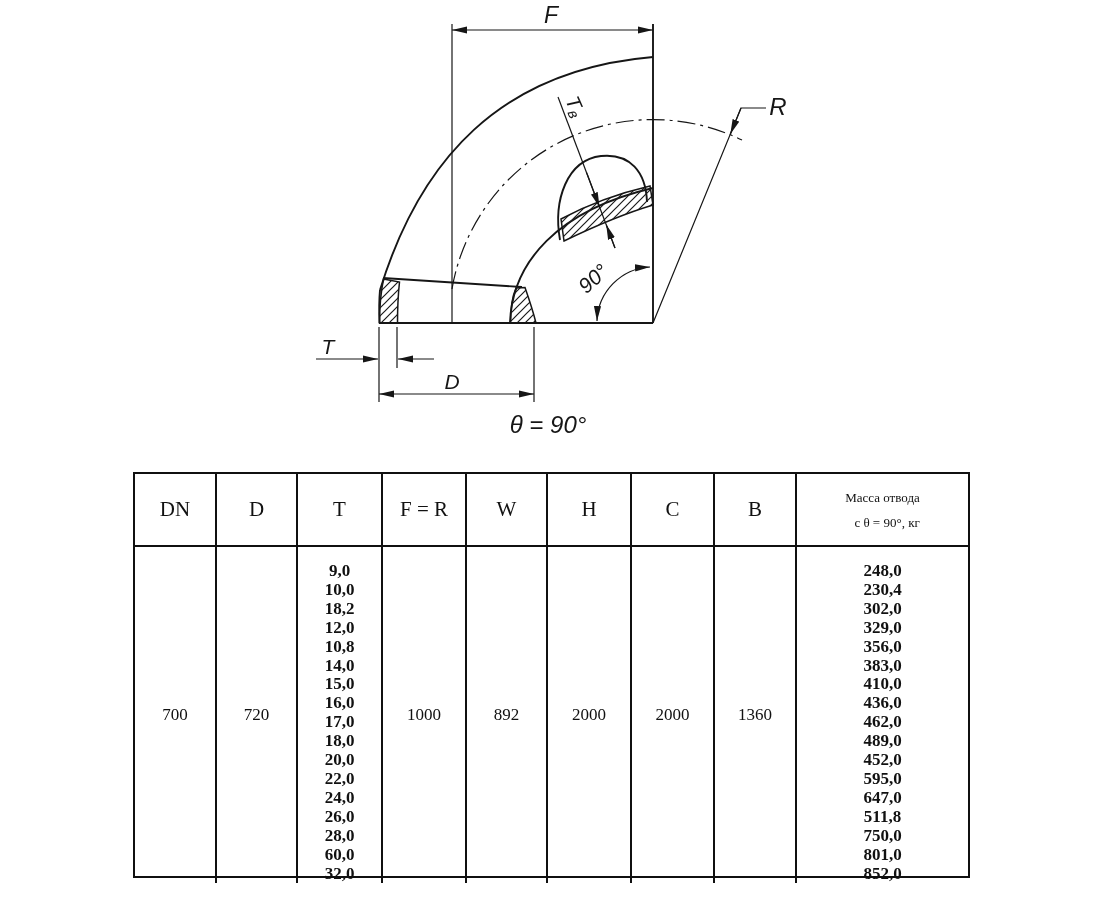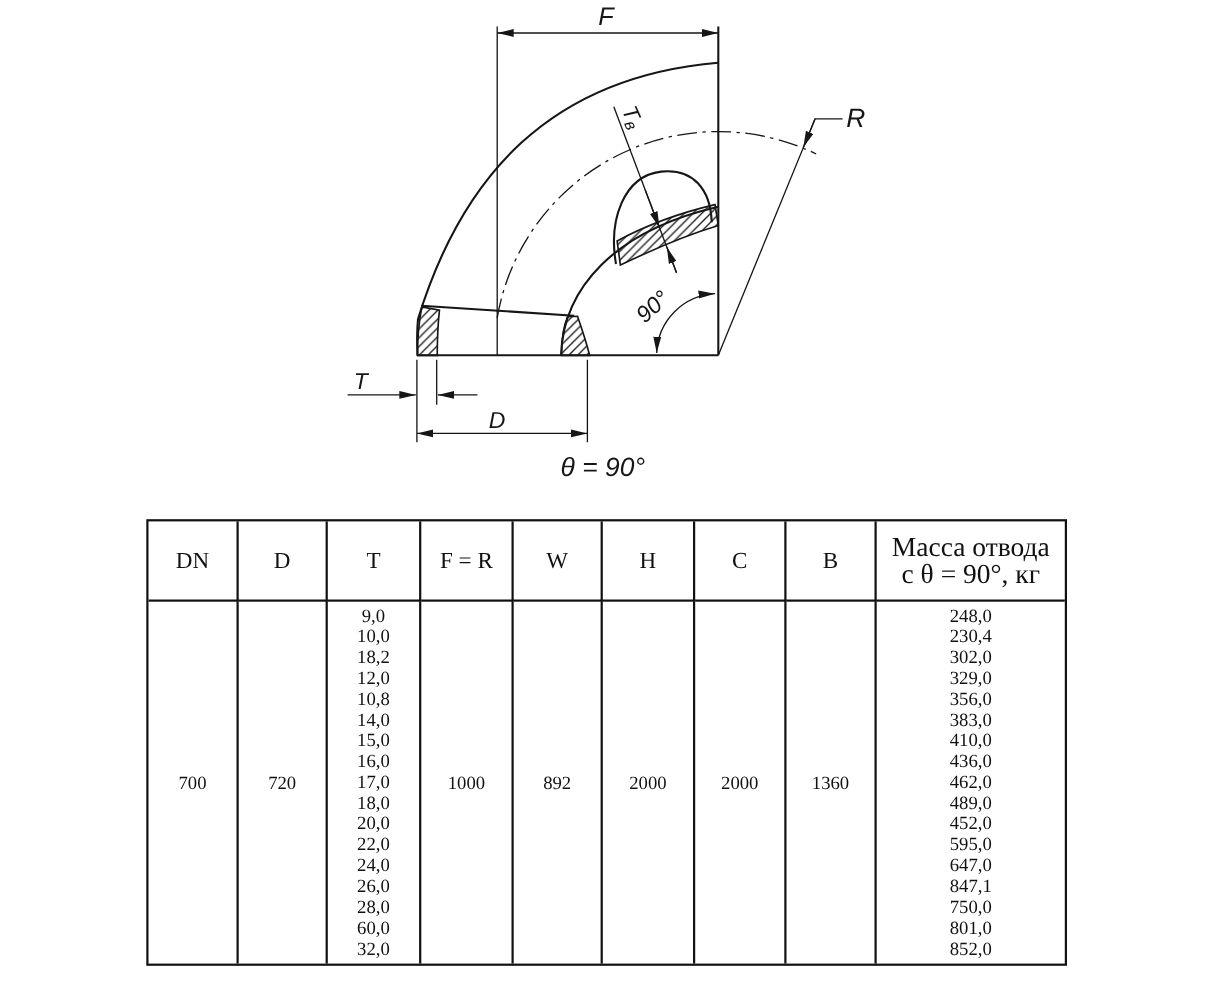--- a/index.html
+++ b/index.html
@@ -44,32 +44,32 @@
     border-bottom: 2px solid #101010;
     display: flex;
     align-items: center;
     justify-content: center;
     text-align: center;
     font-size: 21px;
     white-space: pre-line;
     line-height: 25px;
   }
   .th.last, .td.last { border-right: none; }
-  .th.mass-header { font-size: 25px; }
+  .th.mass-header { font-size: 13px; text-align: right; }
   .td {
     border-right: 2px solid #101010;
     font-size: 17px;
     text-align: center;
   }
   .td.single {
     display: flex;
     align-items: center;
     justify-content: center;
   }
-  .td.list { padding-top: 4px; }
+  .td.list { padding-top: 15px; font-weight: bold; }
   .cell-line { line-height: 18.9px; }
 </style>
 </head>
 <body>
 
 <div id="page">
 
   <svg id="drawing" width="1100" height="462" viewBox="0 0 1100 462">
     <defs>
       <marker id="arrE" viewBox="0 -4 16 8" refX="15" refY="0" markerWidth="16" markerHeight="8" orient="auto" markerUnits="userSpaceOnUse">
@@ -172,20 +172,20 @@
         <div class="cell-line">329,0</div>
         <div class="cell-line">356,0</div>
         <div class="cell-line">383,0</div>
         <div class="cell-line">410,0</div>
         <div class="cell-line">436,0</div>
         <div class="cell-line">462,0</div>
         <div class="cell-line">489,0</div>
         <div class="cell-line">452,0</div>
         <div class="cell-line">595,0</div>
         <div class="cell-line">647,0</div>
-        <div class="cell-line">847,1</div>
+        <div class="cell-line">511,8</div>
         <div class="cell-line">750,0</div>
         <div class="cell-line">801,0</div>
         <div class="cell-line">852,0</div>
       </div>
   </div>
 
 </div>
 
 </body></html>

